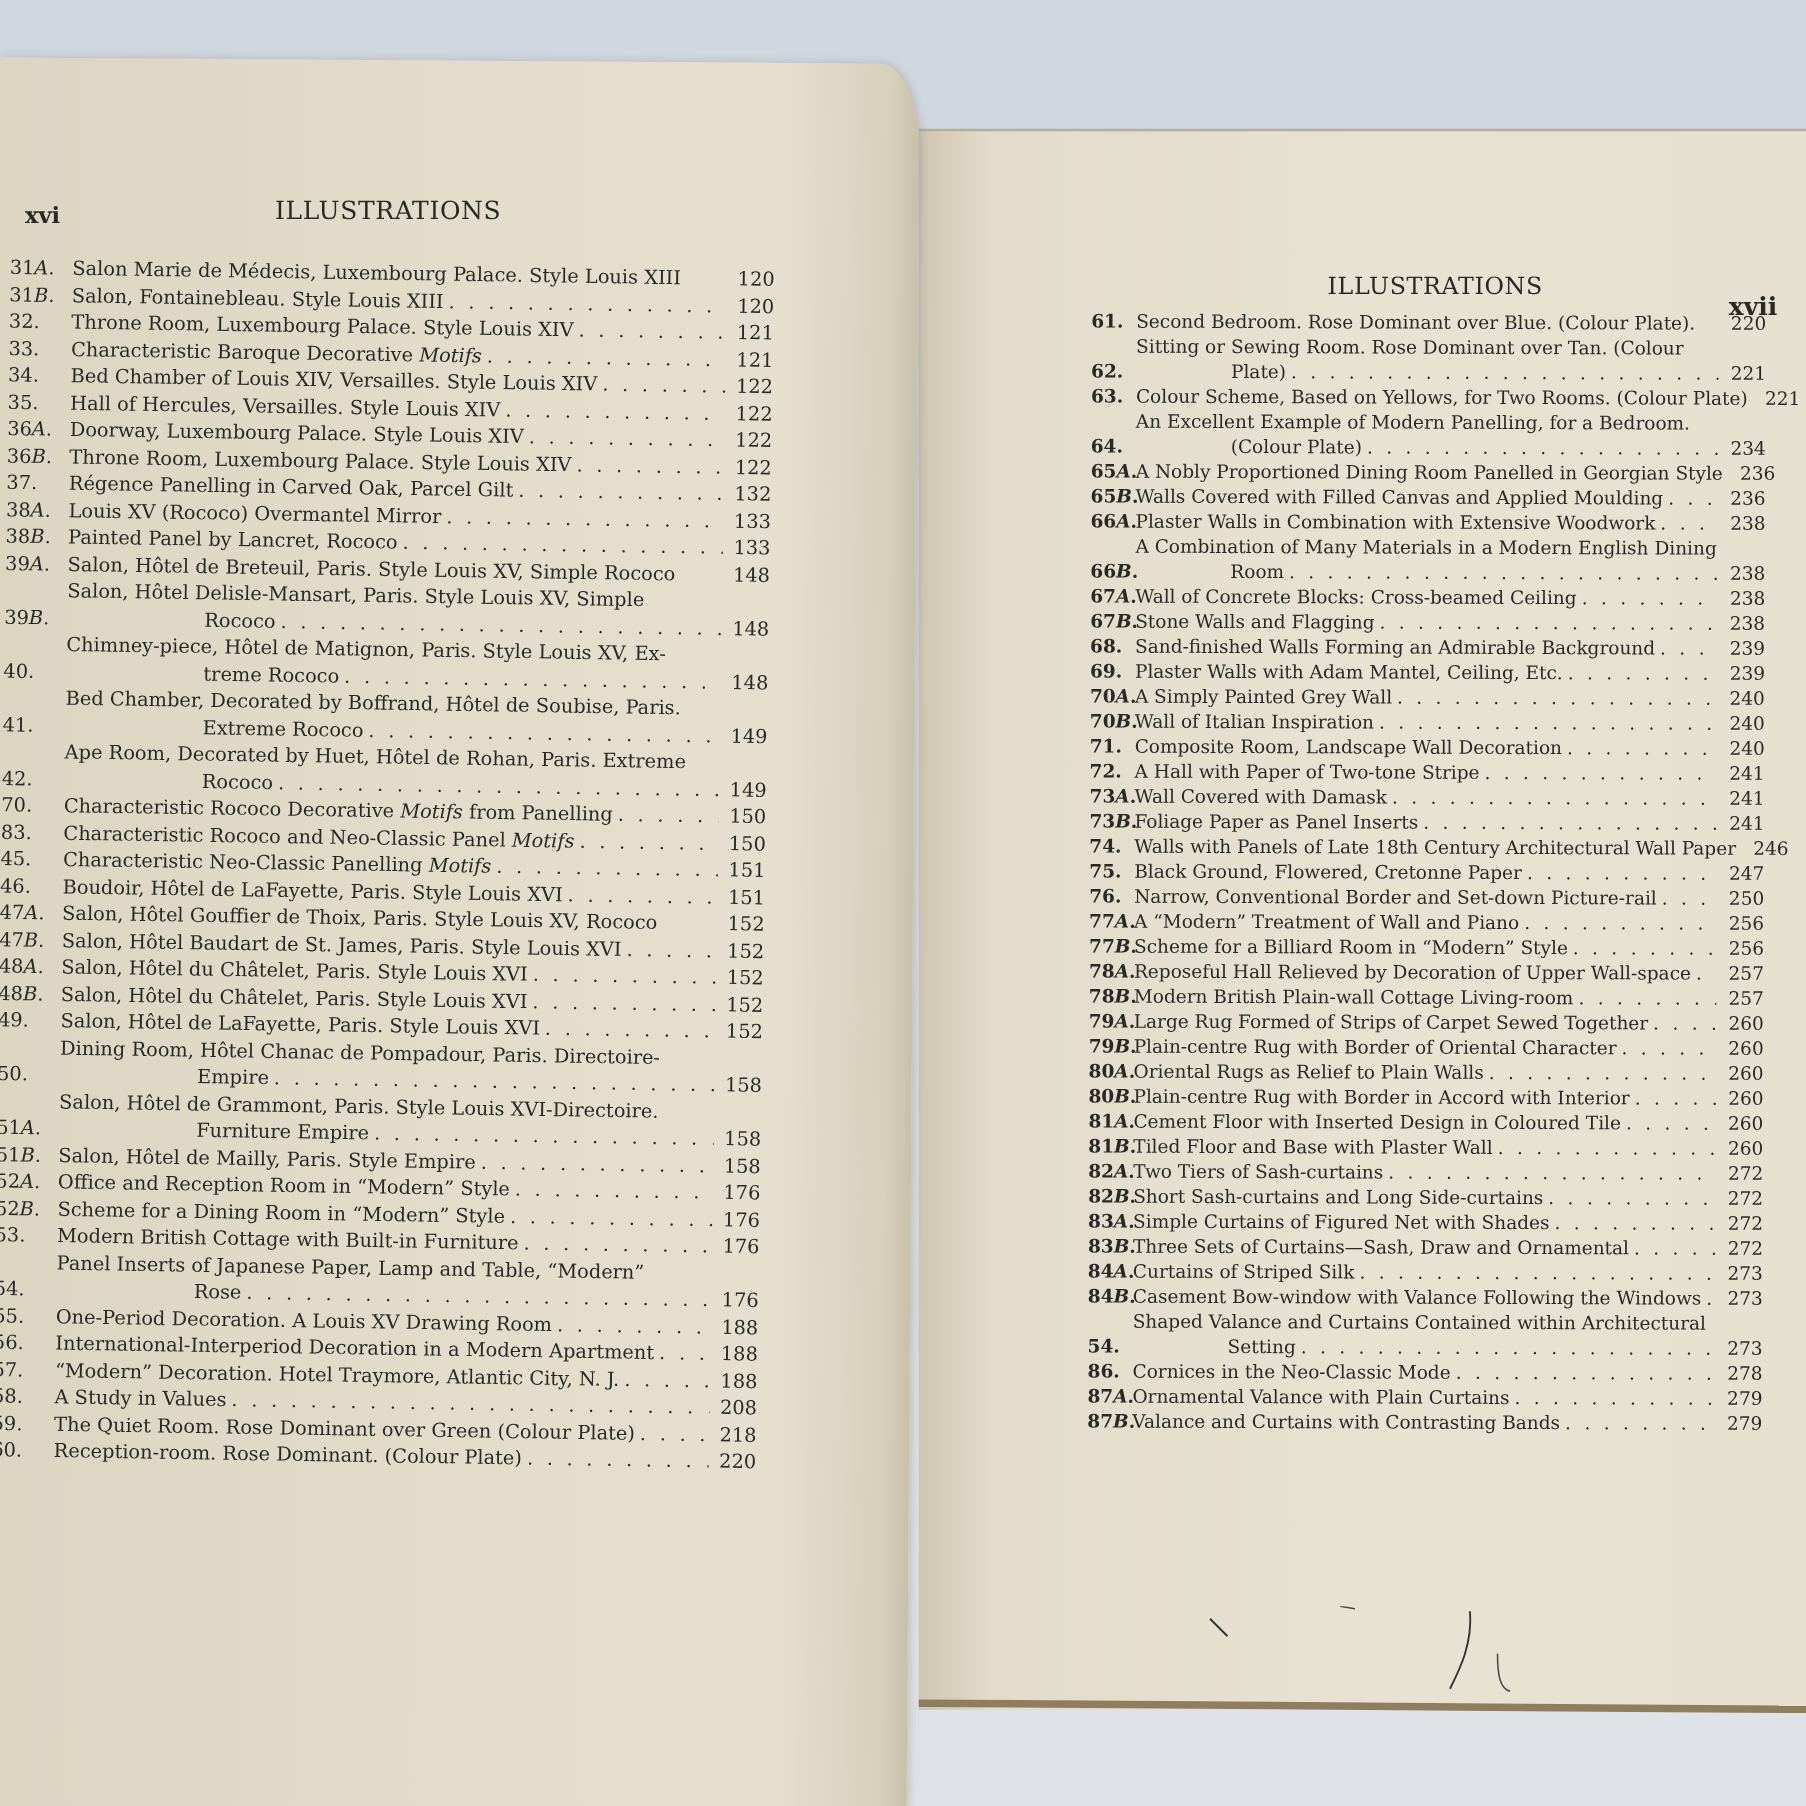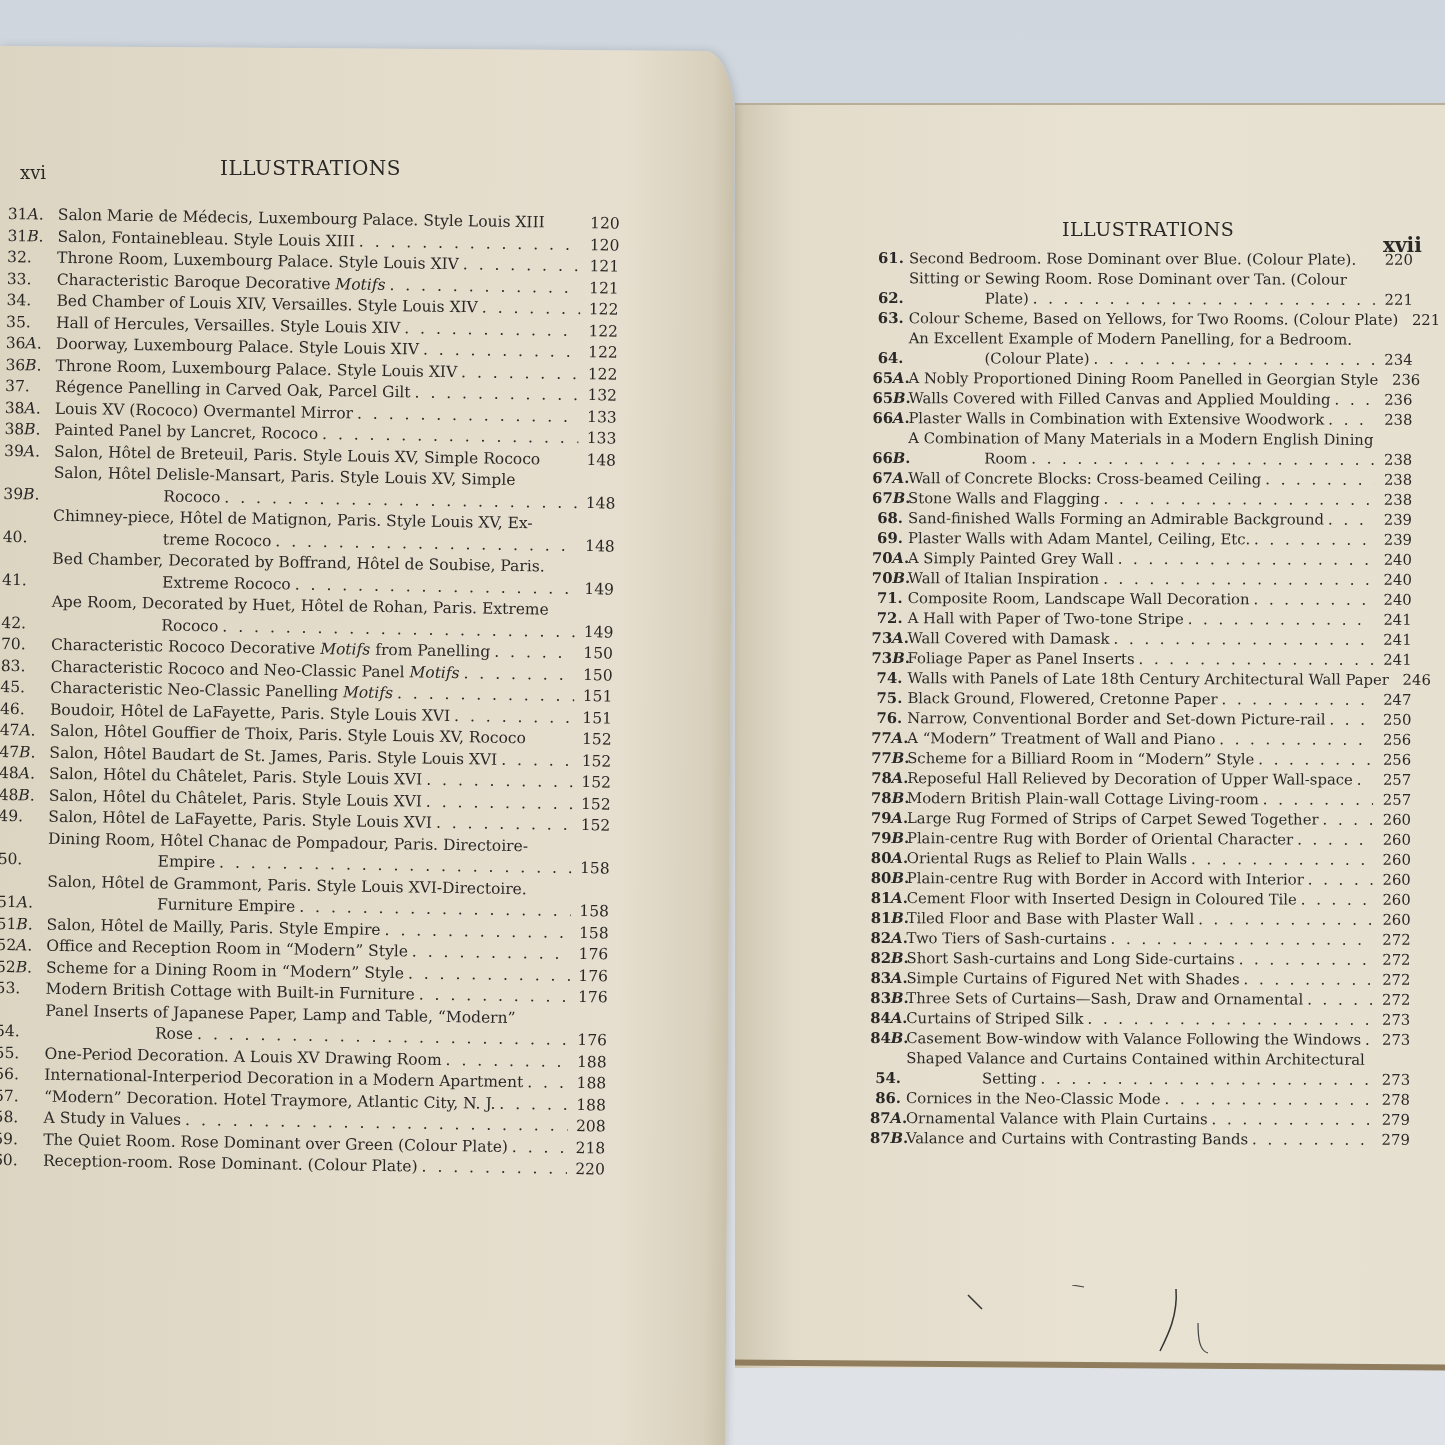--- a/index.html
+++ b/index.html
@@ -57,36 +57,36 @@
   .entry .last .txt { white-space: nowrap; }
   .entry .last .txt i { font-style: italic; }
   .entry .dots {
     flex: 1 1 auto; overflow: hidden; white-space: nowrap; margin: 0 4px; letter-spacing: 3px;
   }
   .entry .page-no { flex: 0 0 auto; width: 34px; text-align: right; }
 
   .left-entries { left: 8px; top: 204px; width: 612px; transform: rotate(0.9deg); transform-origin: top left; }
   .left-entries .num { width: 50px; }
   .right-entries { left: 873px; top: 248px; width: 540px; transform: rotate(0.2deg); transform-origin: top left; }
-  .right-entries .num { width: 36px; font-weight: bold; text-align: center; }
+  .right-entries .num { width: 36px; font-weight: bold; }
   .right-entries .entry { font-size: 14.8px; line-height: 20px; }
   .right-entries .line2 { padding-left: 76px; }
 </style>
 </head>
 <body>
 
 <div class="backdrop"></div>
 <div class="spine-bump"></div>
 
 <div class="page page-right"></div>
 <div class="bottom-fill"></div>
 <div class="bottom-edge"></div>
 <div class="page page-left"></div>
 
-<div class="folio" style="left:20px; top:162px; z-index:3; font-weight:normal;">xvi</div>
+<div class="folio" style="left:20px; top:162px; z-index:3; font-weight:bold;">xvi</div>
 <div class="header" style="left:220px; top:156px; z-index:3;">ILLUSTRATIONS</div>
 
 <div class="header" style="left:1062px; top:218px; z-index:3; font-size:19px;">ILLUSTRATIONS</div>
 <div class="folio" style="left:1383px; top:233px; z-index:3; font-size:20px;">xvii</div>
 
 <div class="entries left-entries" id="left-list" style="z-index:3;">
     <div class="entry">
       <span class="num">31<i>A</i>.</span>
       <span class="body">
         <span class="last">

